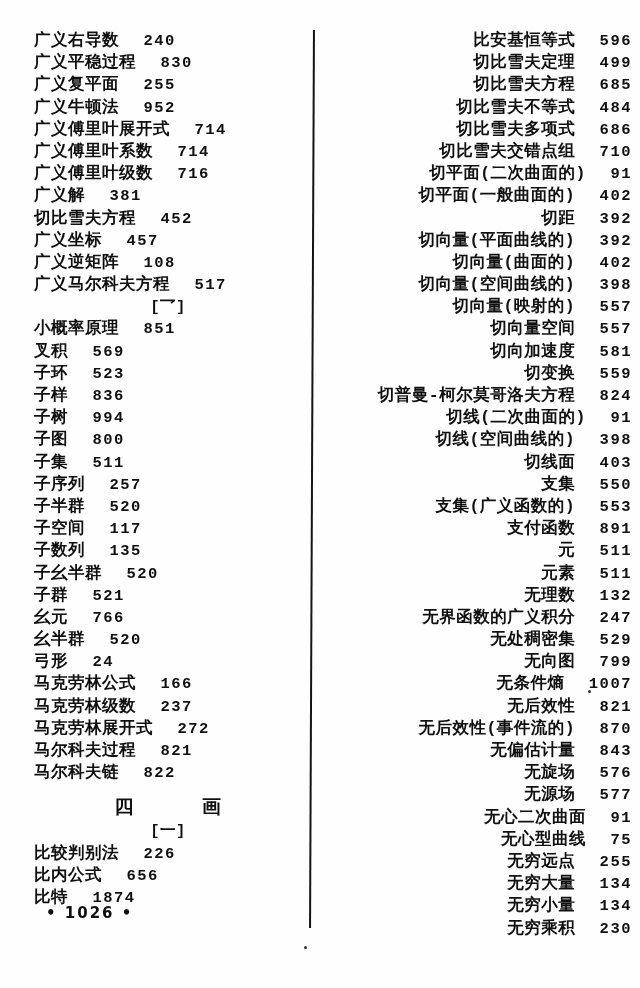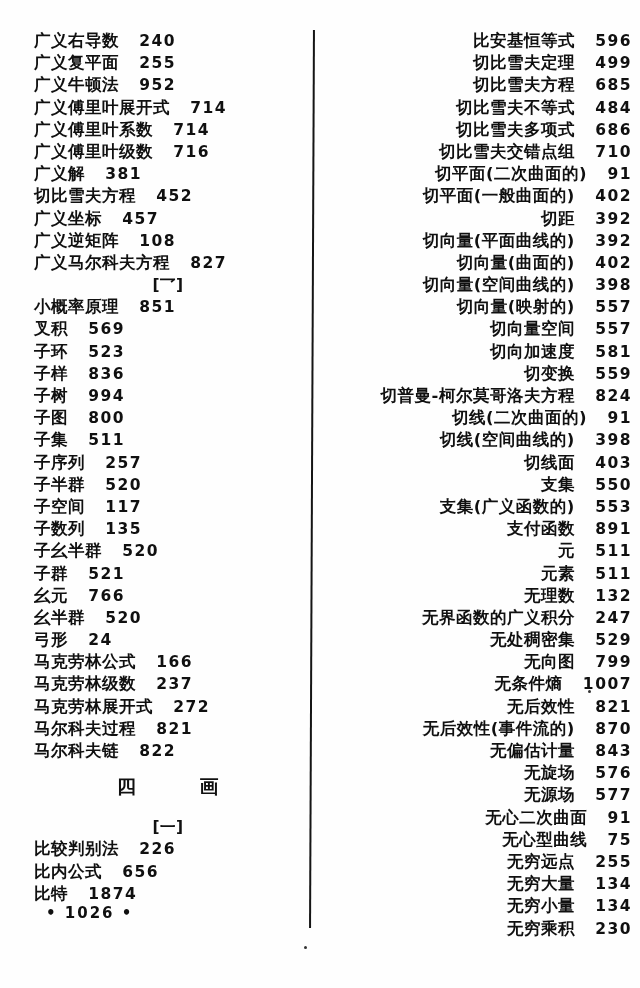--- a/index.html
+++ b/index.html
@@ -12,20 +12,21 @@
     overflow: hidden;
   }
   .page {
     position: relative;
     width: 640px; height: 988px;
     background: #fefefe;
   }
   .col {
     position: absolute;
     top: 30px;
+    font-family: Liberation Mono, monospace;
   }
   .col-left  { left: 34px;  width: 268px; }
   .col-right { left: 330px; width: 302px; text-align: right; }
 
   .row {
     height: 22.2px;
     line-height: 22.2px;
     font-size: 16.5px;
     font-weight: bold;
     white-space: nowrap;
@@ -39,21 +40,21 @@
     font-size: 15.5px;
   }
   .row-marker {
     text-align: center;
     font-weight: bold;
     font-size: 15.5px;
   }
   .row-heading {
     text-align: center;
     margin-top: 12px;
-    margin-bottom: 18px;
+    margin-bottom: 0;
     font-size: 19px;
     font-weight: bold;
     height: 24px; line-height: 24px;
   }
   .row-heading .h2 { margin-left: 56px; }
 
   .divider {
     position: absolute;
     left: 311px; top: 30px;
     width: 2px; height: 898px;
@@ -86,20 +87,27 @@
         
         
         
         <span class="term">广义右导数</span>
         <span class="pagenum">240</span>
       </div>
       <div class="row row-entry">
         
         
         
+        <span class="term">广义平稳过程</span>
+        <span class="pagenum">830</span>
+      </div>
+      <div class="row row-entry">
+        
+        
+        
         <span class="term">广义复平面</span>
         <span class="pagenum">255</span>
       </div>
       <div class="row row-entry">
         
         
         
         <span class="term">广义牛顿法</span>
         <span class="pagenum">952</span>
       </div>
@@ -150,21 +158,21 @@
         
         
         <span class="term">广义逆矩阵</span>
         <span class="pagenum">108</span>
       </div>
       <div class="row row-entry">
         
         
         
         <span class="term">广义马尔科夫方程</span>
-        <span class="pagenum">827</span>
+        <span class="pagenum">517</span>
       </div>
       <div class="row row-marker">
         <span class="marker-text">[乛]</span>
         
         
         
         
       </div>
       <div class="row row-entry">
         

